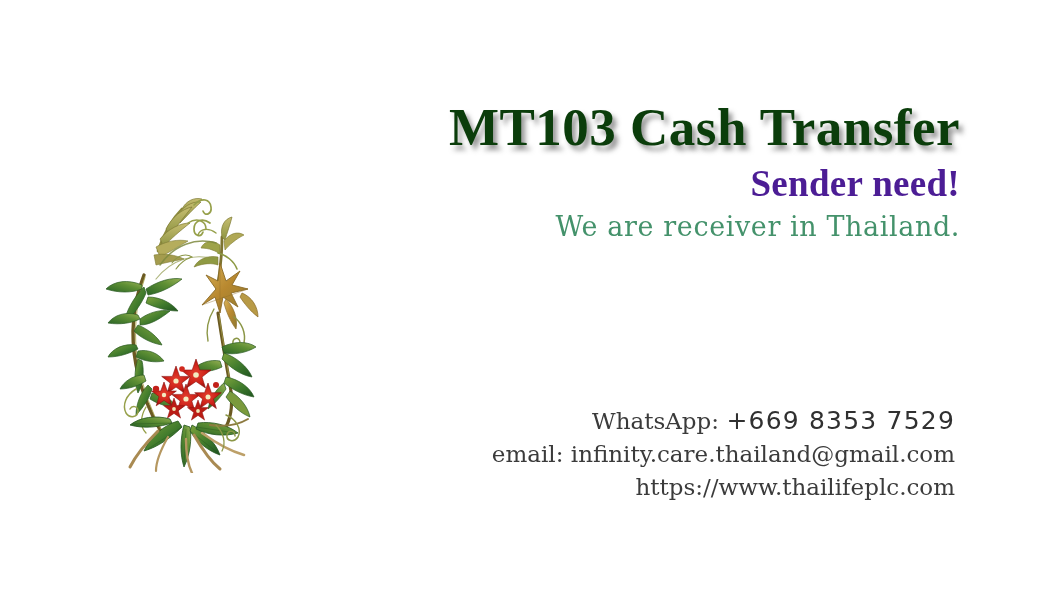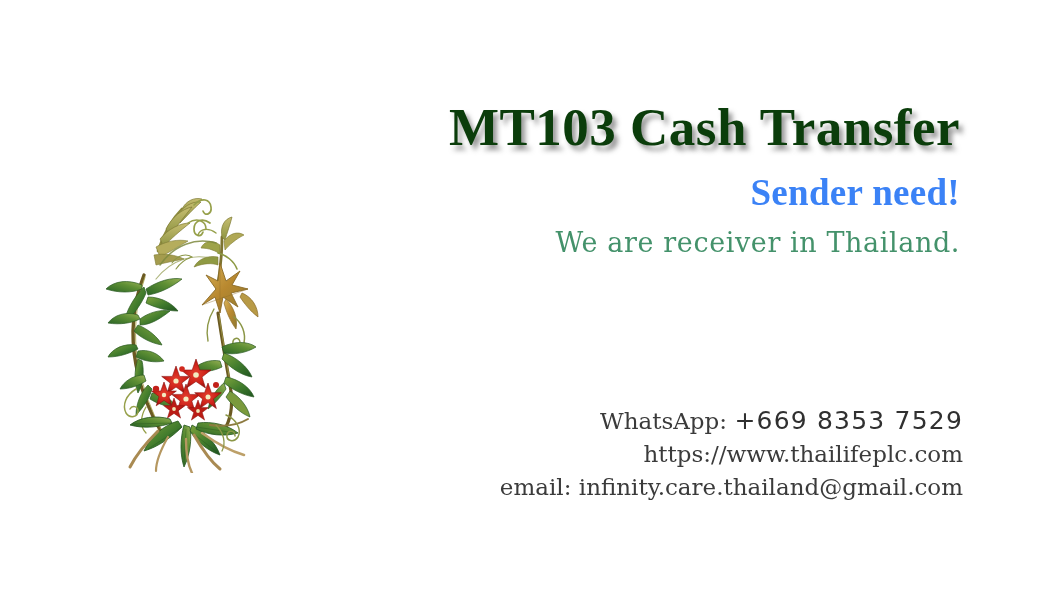--- a/index.html
+++ b/index.html
@@ -42,40 +42,40 @@
     color: #0b3d0b;
     letter-spacing: 0.5px;
     text-shadow: 4px 5px 5px rgba(90,90,90,0.62);
     white-space: nowrap;
   }
   .title-sub {
     font-family: "Liberation Serif", "DejaVu Serif", serif;
     font-weight: bold;
     font-size: 37px;
     line-height: 46px;
-    color: #3b82f6;
-    margin-top: 12px;
+    color: #4c1d95;
+    margin-top: 3px;
     letter-spacing: 0.3px;
     white-space: nowrap;
   }
   .title-tag {
     font-family: "DejaVu Serif", "Liberation Serif", serif;
     font-weight: normal;
     font-size: 27px;
     line-height: 36px;
     color: #44926b;
-    margin-top: 9px;
+    margin-top: 2px;
     letter-spacing: 0.6px;
     white-space: nowrap;
   }
 
   
   .contact-block {
     position: absolute;
-    left: 308px;
+    left: 300px;
     top: 404px;
     width: 655px;
     text-align: right;
   }
   .contact-line {
     font-family: "DejaVu Serif", "Liberation Serif", serif;
     font-size: 23px;
     line-height: 33px;
     color: #3b3b3b;
     white-space: nowrap;
@@ -279,21 +279,21 @@
     <div class="title-sub">Sender need!</div>
     <div class="title-tag">We are receiver in Thailand.</div>
   </div>
 
   <div class="contact-block">
     <div class="contact-line">
       <span class="label">WhatsApp:</span>
       <span class="value-num">+669 8353 7529</span>
     </div>
     <div class="contact-line">
-      <span class="label">https://www.thailifeplc.com</span>
-    </div>
-    <div class="contact-line">
       <span class="label">email:</span>
       <span class="label">infinity.care.thailand@gmail.com</span>
     </div>
+    <div class="contact-line">
+      <span class="label">https://www.thailifeplc.com</span>
+    </div>
   </div>
 
 </div>
 
 </body></html>

